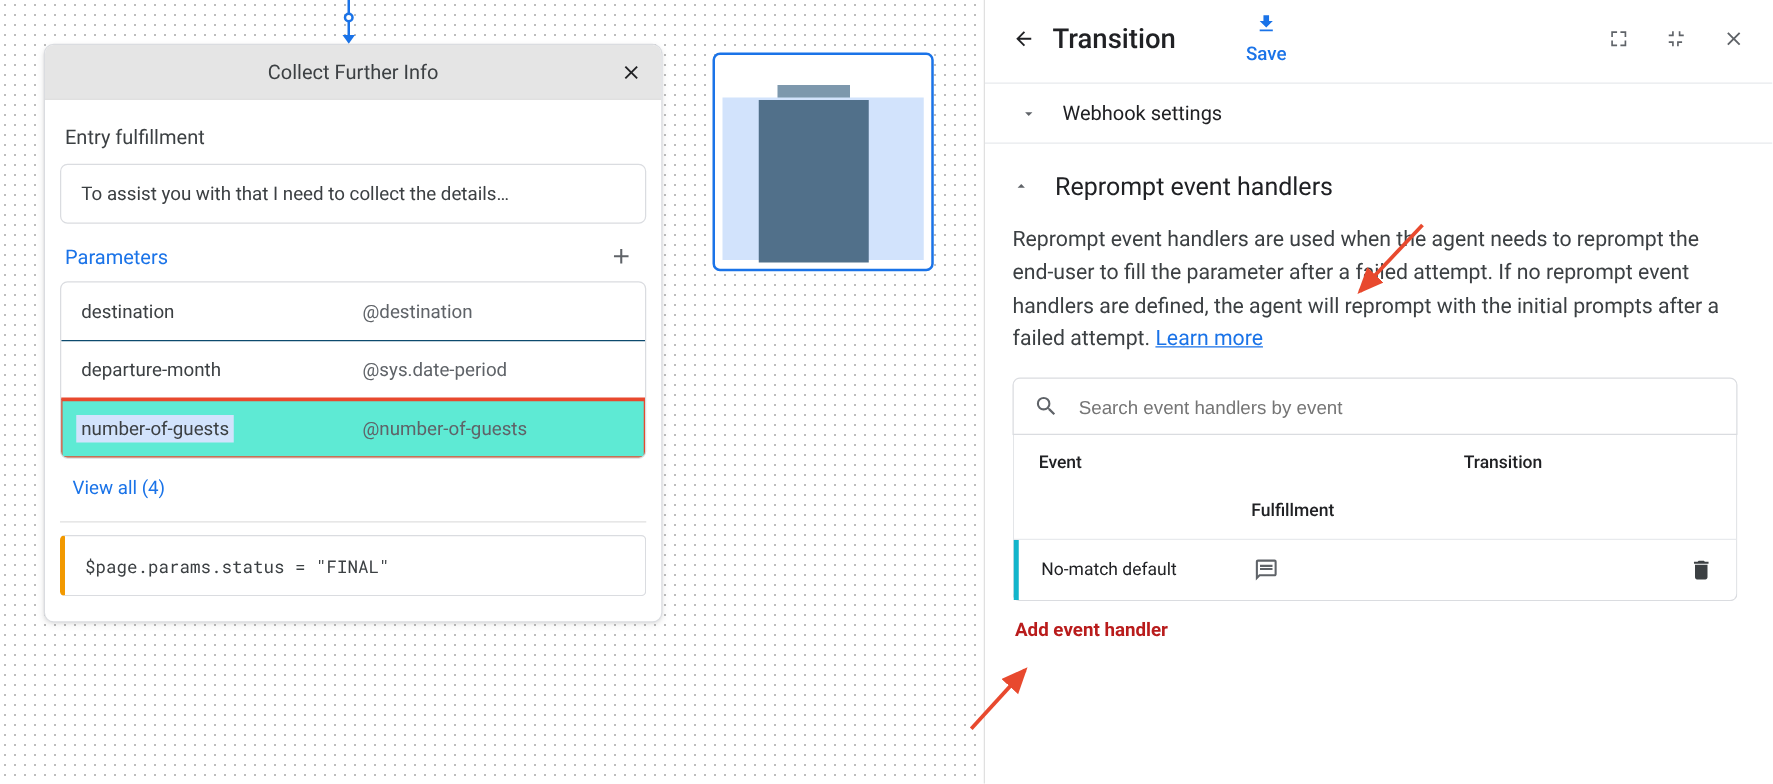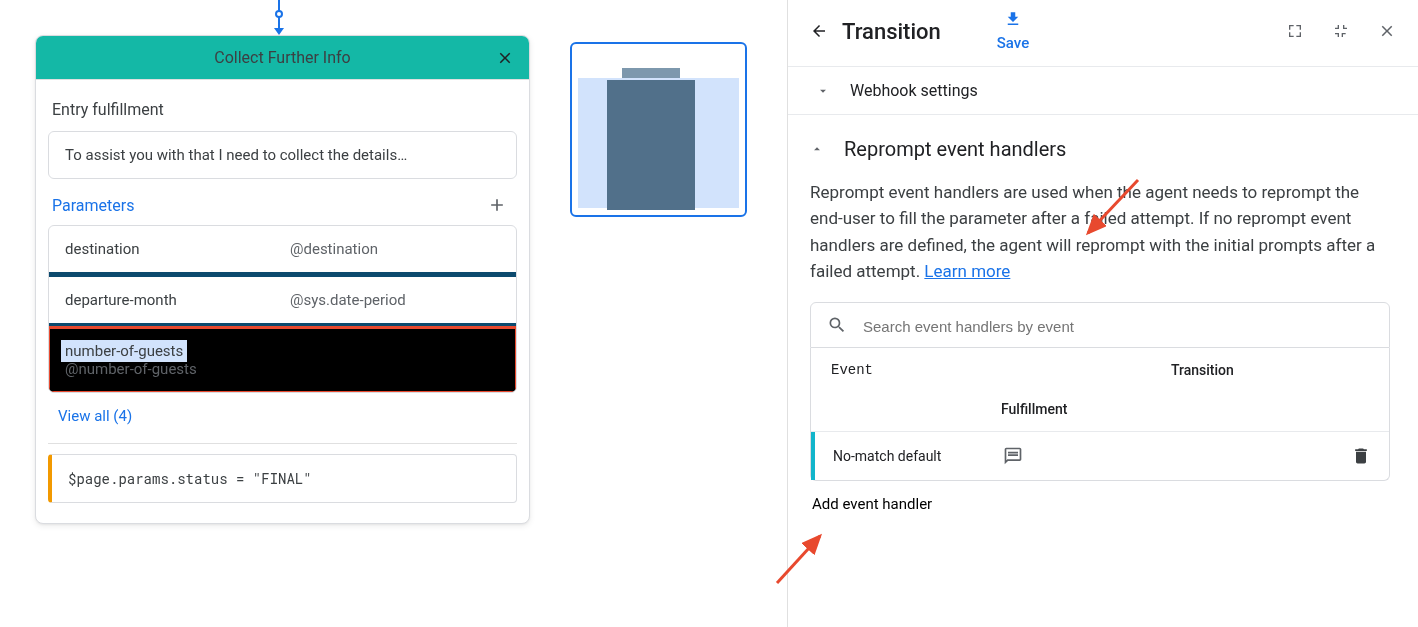--- a/index.html
+++ b/index.html
@@ -9,35 +9,35 @@
   .right-pane { flex: 1; background: #fff; border-left: 1px solid #e0e0e0; display: flex; flex-direction: column; position: relative; }
 
   
   .conn { position:absolute; left:278px; top:0; }
   .conn .line { width:2px; height:28px; background:#1a73e8; margin:0 auto; }
   .conn .dot  { width:8px;height:8px;border:2px solid #1a73e8;border-radius:50%;background:#fff;position:absolute;left:-3px;top:10px;}
   .conn .ah   { width:0;height:0;border-left:5px solid transparent;border-right:5px solid transparent;border-top:7px solid #1a73e8;position:absolute;left:-4px;top:28px;}
 
   
   .flow-card { position: absolute; left: 35px; top: 35px; width: 495px; background: #fff; border: 1px solid #dadce0; border-radius: 8px; box-shadow: 0 1px 2px rgba(0,0,0,.05), 0 2px 6px rgba(0,0,0,.08); overflow: hidden; }
-  .flow-card-header { background: #14b8a6; padding: 12px 16px; display: flex; align-items: center; justify-content: center; position: relative; border-bottom: 1px solid #e0e0e0; }
+  .flow-card-header { background: #e5e5e5; padding: 12px 16px; display: flex; align-items: center; justify-content: center; position: relative; border-bottom: 1px solid #e0e0e0; }
   .flow-card-title { font-size: 16px; color: #3c4043; }
   .flow-card-close { position: absolute; right: 10px; top: 8px; width: 28px; height: 28px; cursor: pointer; display:flex;align-items:center;justify-content:center;}
   .flow-card-body { padding: 14px 12px 20px 12px; }
   .section-label { font-size: 16px; color: #3c4043; margin: 6px 4px 12px 4px; }
   .entry-box { border: 1px solid #dadce0; border-radius: 6px; padding: 14px 16px; font-size: 15px; color: #3c4043; margin-bottom: 16px; }
   .sect-row { display:flex; justify-content:space-between; align-items:center; margin: 10px 4px 10px 4px;}
   .sect-link { color:#1a73e8; font-size:16px; }
   .plus { font-size:22px; color:#5f6368; cursor:pointer; padding:0 6px;}
   .param-list { border:1px solid #dadce0; border-radius:6px; overflow:hidden;}
-  .param-row { display:flex; padding:14px 16px; font-size:15px; color:#3c4043; border-bottom:5px solid #0c4a6e;}
+  .param-row { display:flex; padding:14px 16px; font-size:15px; color:#3c4043; border-bottom:1px solid #0c4a6e;}
   .param-row:last-child{border-bottom:none;}
   .pname { width:225px;}
   .ptype { color:#5f6368;}
-  .param-row.selected-row { outline:3px solid #e8492e; outline-offset:-1px; background:#000000;flex-direction:column;}
+  .param-row.selected-row { outline:3px solid #e8492e; outline-offset:-1px; background:#5eead4;}
   .param-row.selected-row .pname-hl { background:#d2e3fc; padding:2px 4px; margin-left:-4px;}
   .view-all { color:#1a73e8; font-size:15px; margin:14px 10px 18px 10px; cursor:pointer; }
   .hr { height:1px; background:#e0e0e0; margin:4px 0 10px 0;}
   .route-box{ border:1px solid #dadce0; border-left:4px solid #f29900; border-radius:4px; padding:14px 16px; font-family: 'Roboto Mono', monospace; font-size:14px; color:#3c4043; }
 
   
   .thumb { position:absolute; left:570px; top:42px; width:177px; height:175px; background:#fff; border:2px solid #1a73e8; border-radius:6px; }
   .thumb-inner{ position:absolute; left:6px; top:34px; right:6px; height:130px; background:#d2e3fc; }
   .thumb-tab{ position:absolute; left:50px; top:24px; width:58px; height:12px; background:#7d98ad;}
   .thumb-body{ position:absolute; left:35px; top:36px; width:88px; height:130px; background:#51708a;}
@@ -58,27 +58,27 @@
   .reprompt-head{ display:flex; align-items:center; gap:18px; margin-bottom:18px;}
   .reprompt-head .chev{ width:16px;}
   .reprompt-title{ font-size:20px; font-weight:400; color:#202124;}
   .desc{ font-size:17px; color:#3c4043; line-height:1.55; margin-bottom:18px;}
   .desc a{ color:#1a73e8; text-decoration:underline;}
 
   .search-bar{ display:flex; align-items:flex-end; gap:16px; border:1px solid #dadce0; border-radius:6px 6px 0 0; padding:12px 16px; }
   .search-bar input{ border:none; outline:none; font-size:15px; color:#5f6368; flex:1; }
   .handlers{ border:1px solid #dadce0; border-top:none; border-radius:0 0 6px 6px; }
   .hhead{ display:flex; padding:14px 20px; font-weight:500; color:#202124; border-bottom:1px solid #e8eaed;}
-  .hhead .c1{ width:170px;font-family:Liberation Mono, monospace;} .hhead .c2{ width:170px;margin-top:39px;} .hhead .c3{flex:1;}
+  .hhead .c1{ width:170px;} .hhead .c2{ width:170px;margin-top:39px;} .hhead .c3{flex:1;}
   .hrow-wrap{ display:flex; }
   .hrow-accent{ width:4px; background:#12b5cb;}
   .hrow{ flex:1; display:flex; align-items:center; padding:14px 18px; }
   .hrow .c1{ width:170px;} .hrow .c2{ width:170px;} .hrow .c3{flex:1; display:flex; justify-content:flex-end;}
   .trash{cursor:pointer;}
-  .add-handler{ color:#000000; font-size:15px; font-weight:400; margin:14px 2px; cursor:pointer;}
+  .add-handler{ color:#b91c1c; font-size:15px; font-weight:700; margin:14px 2px; cursor:pointer;}
 
   
   .arrow-red{ position:absolute; pointer-events:none; }
   svg{ display:block; }
 
 </style>
 </head>
 <body>
 
 <div class="container">

